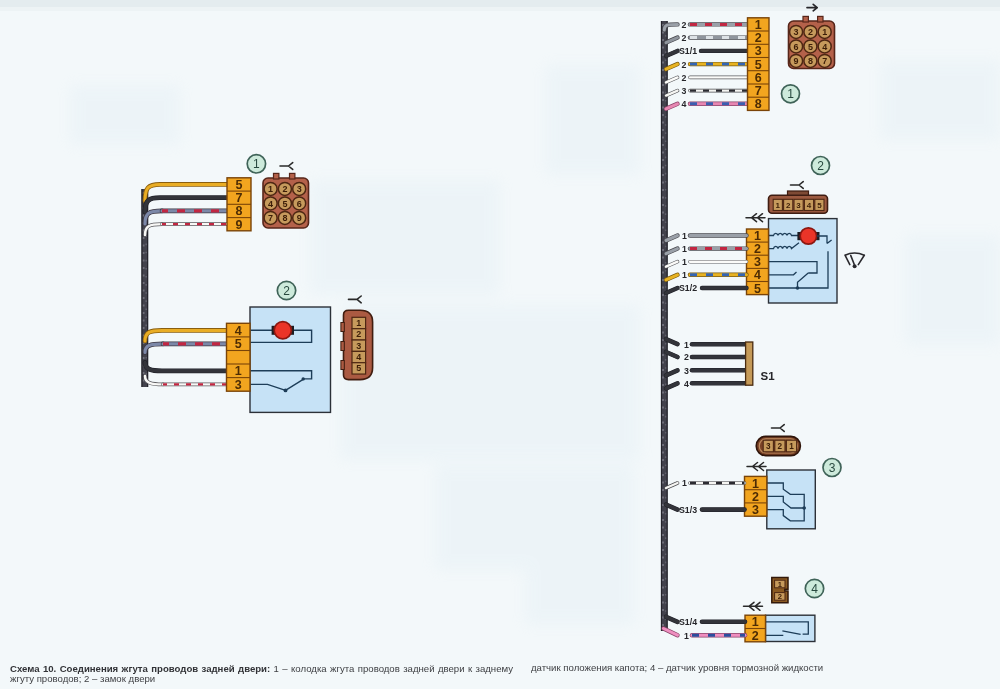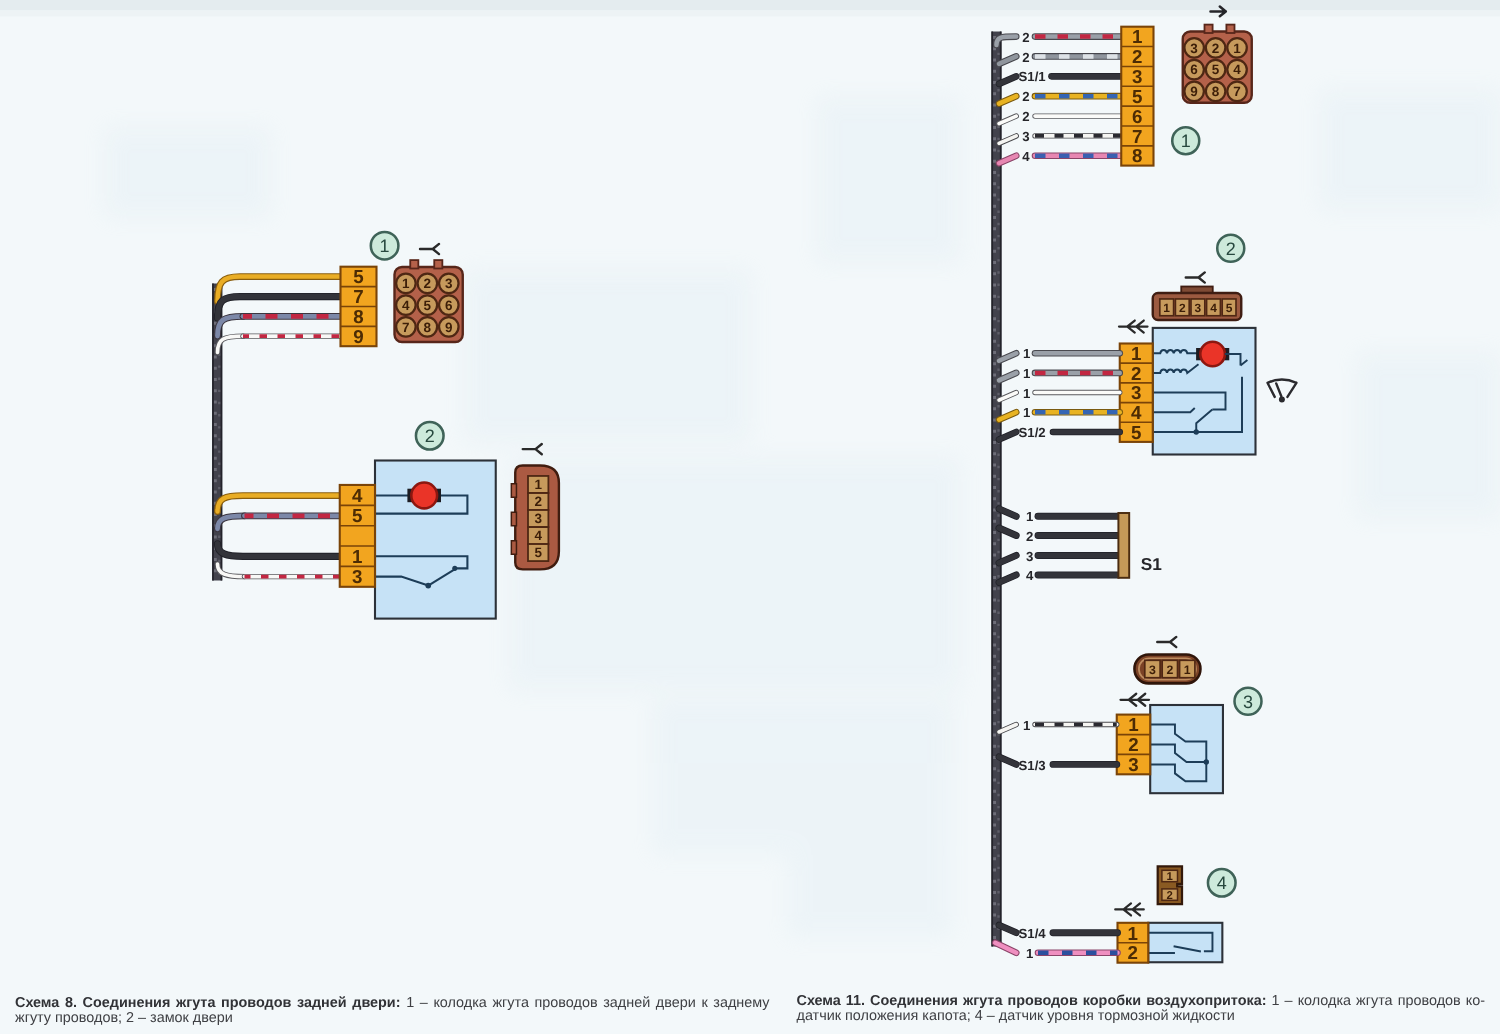--- a/index.html
+++ b/index.html
@@ -562,20 +562,19 @@
         <path d="M663.5,628.5 L677.5,635.2" fill="none" stroke="#8a4468" stroke-width="4.4" stroke-linecap="round"></path>
         <path d="M663.5,628.5 L677.5,635.2" fill="none" stroke="#ef8fc0" stroke-width="3.0" stroke-linecap="round"></path>
         <path d="M692,635.2 H745" fill="none" stroke="#8a4468" stroke-width="4.4" stroke-linecap="round"></path>
         <path d="M692,635.2 H745" fill="none" stroke="#ef8fc0" stroke-width="3.0" stroke-linecap="round"></path>
         <path d="M692,635.2 H745" fill="none" stroke="#2b4f9e" stroke-width="3.0" stroke-dasharray="7 9" stroke-dashoffset="0"></path>
         <text x="684" y="638.6" font-size="8.8" fill="#26262a" font-weight="bold">1</text>
       </g>
 </svg>
 
 <div class="cap" style="left:10px;top:663.5px;width:503px;">
-<div class="jl"><b>Схема 8. Соединения жгута проводов задней двери:</b> 1 – колодка жгута проводов задней двери к заднему</div>
+<div class="jl"><b>Схема 10. Соединения жгута проводов задней двери:</b> 1 – колодка жгута проводов задней двери к заднему</div>
 <div>жгуту проводов; 2 – замок двери</div>
 </div>
 
 <div class="cap" style="left:531px;top:663px;width:459px;">
-<div class="jl"><b>Схема 11. Соединения жгута проводов коробки воздухопритока:</b> 1 – колодка жгута проводов ко-</div>
 <div>датчик положения капота; 4 – датчик уровня тормозной жидкости</div>
 </div>
 </div>
 </body></html>

